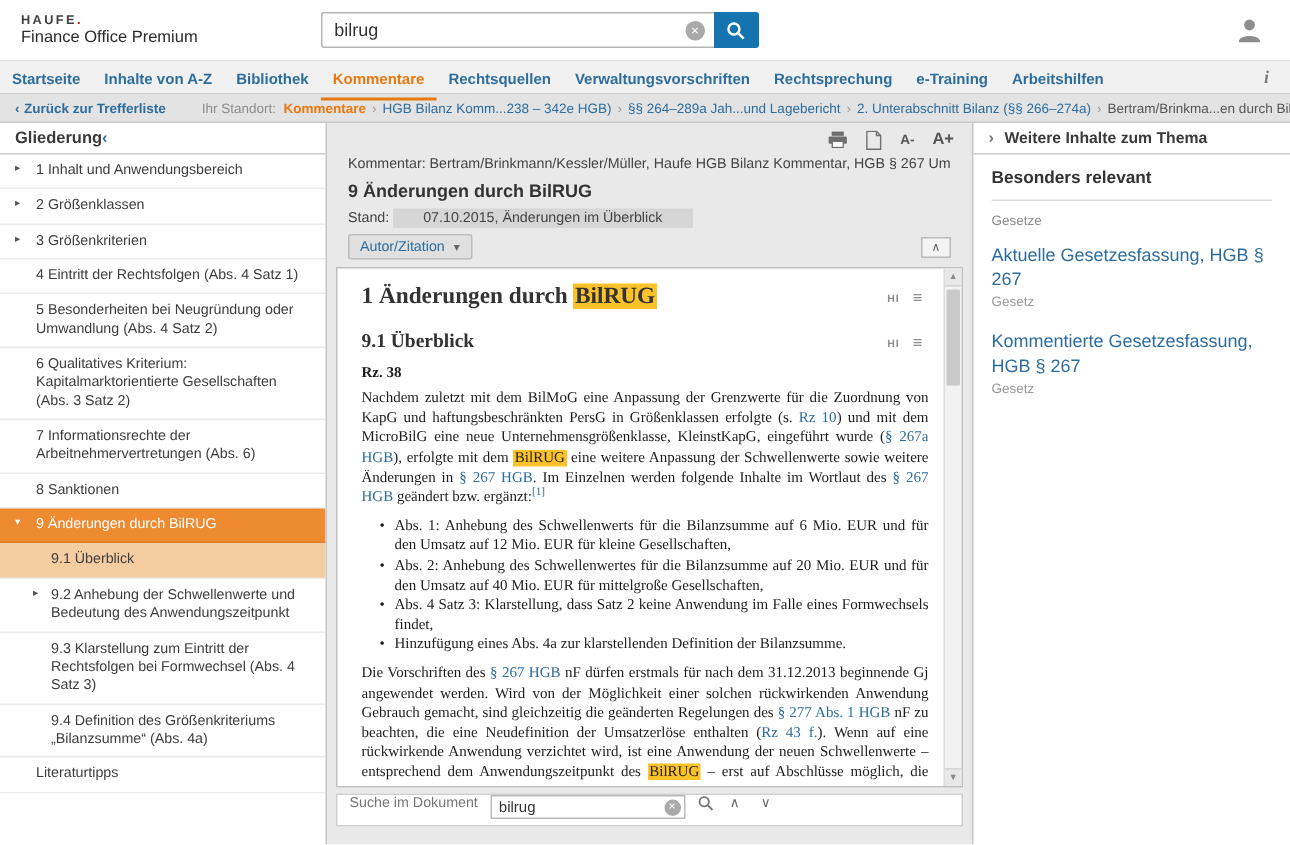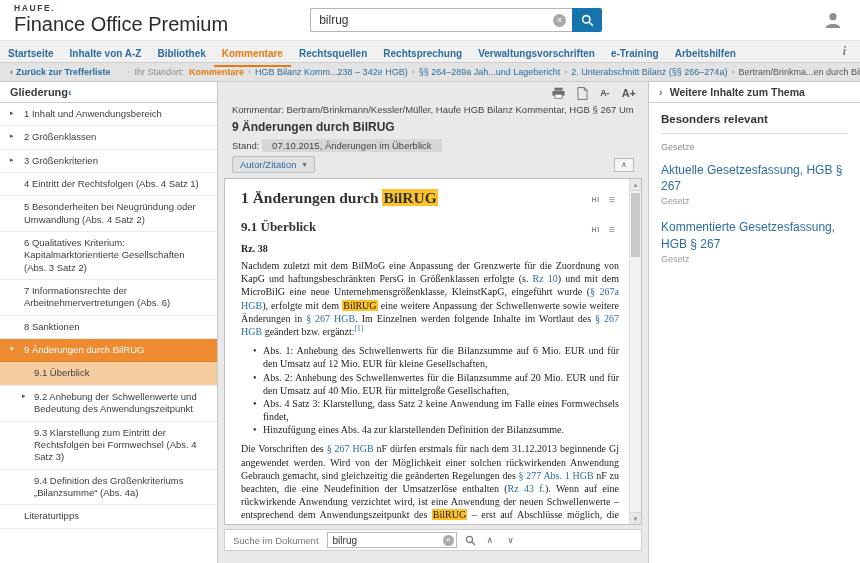--- a/index.html
+++ b/index.html
@@ -5,21 +5,21 @@
   html,body{margin:0;padding:0;}
   body{width:860px;height:563px;overflow:hidden;background:#fff;
        font-family:"Liberation Sans",sans-serif;-webkit-font-smoothing:antialiased;}
   *{box-sizing:border-box;}
 
   
   .topbar{height:40px;display:flex;align-items:center;padding:0 14px;background:#fff;}
   .brand{line-height:1.15;cursor:pointer;}
   .brand-top{font-size:8.5px;font-weight:bold;letter-spacing:1.6px;color:#3f3f3f;}
   .brand-top .dot{color:#e30613;}
-  .brand-main{font-size:20px;color:#2b2b2b;}
+  .brand-main{font-size:11px;color:#2b2b2b;}
   .searchbox{display:flex;align-items:center;margin-left:82px;}
   .search-field{position:relative;display:flex;align-items:center;}
   .search-input{width:262px;height:24px;border:1px solid #b5b5b5;border-right:none;
       border-radius:2px 0 0 2px;padding:0 24px 0 8px;font-size:12px;color:#333;
       font-family:inherit;outline:none;}
   .clear-btn{position:absolute;right:6px;width:13px;height:13px;border-radius:50%;
       background:#a9a9a9;color:#fff;font-size:9px;line-height:12px;text-align:center;
       border:none;padding:0;cursor:pointer;}
   .search-btn{width:30px;height:24px;background:#1573ad;border:none;border-radius:0 2px 2px 0;
       display:flex;align-items:center;justify-content:center;cursor:pointer;}
@@ -77,21 +77,21 @@
   .doc-toolbar{height:20px;display:flex;justify-content:flex-end;align-items:center;gap:12px;
       padding:2px 12px 0;}
   .tool-btn{color:#6f6f6f;cursor:pointer;display:flex;align-items:center;background:none;
       border:none;padding:0;}
   .tool-text{font-size:9px;font-weight:bold;color:#555;cursor:pointer;background:none;border:none;padding:0;}
   .tool-text.big{font-size:11px;}
   .doc-meta{padding:2px 14px 5px;}
   .meta-kommentar{font-size:9.5px;color:#444;white-space:nowrap;overflow:hidden;}
   .meta-title{font-size:12px;font-weight:bold;color:#333;margin-top:5px;}
   .meta-stand{font-size:9.5px;color:#444;margin-top:6px;}
-  .stand-hl{background:#d6d6d6;padding:1px 10px;}
+  .stand-hl{background:#d6d6d6;padding:1px 20px;}
   .meta-row{display:flex;justify-content:space-between;align-items:center;margin-top:5px;}
   .autor-btn{font-size:9.5px;color:#2d6d9e;background:#e0e0e0;border:1px solid #bdbdbd;
       border-radius:2px;padding:2px 7px;display:flex;gap:6px;align-items:center;cursor:pointer;
       font-family:inherit;}
   .autor-btn .dd{color:#666;font-size:8px;}
   .collapse-up{width:20px;height:14px;background:#f4f4f4;border:1px solid #bbb;color:#666;
       font-size:8px;line-height:11px;text-align:center;cursor:pointer;padding:0;}
 
   .doc-viewer{flex:1;margin:0 6px;background:#fff;border:1px solid #bfbfbf;position:relative;
       overflow:hidden;}
@@ -116,21 +116,21 @@
   .doc-scrollbar{position:absolute;top:0;right:0;bottom:0;width:12px;background:#f2f2f2;
       border-left:1px solid #ddd;}
   .sb-btn{position:absolute;left:0;right:0;height:12px;color:#888;font-size:6px;text-align:center;
       line-height:12px;cursor:pointer;background:#e8e8e8;border:none;padding:0;}
   .sb-up{top:0;border-bottom:1px solid #d5d5d5;}
   .sb-down{bottom:0;border-top:1px solid #d5d5d5;}
   .sb-thumb{position:absolute;left:1px;right:1px;top:14px;height:64px;background:#c9c9c9;
       border-radius:1px;cursor:grab;}
 
   .doc-search{height:22px;margin:4px 6px 12px;background:#fff;border:1px solid #cfcfcf;
-      display:flex;align-items:center;gap:8px;padding:0 8px;}
+      display:flex;align-items:flex-start;gap:8px;padding:0 8px;}
   .ds-label{font-size:9.5px;color:#777;}
   .ds-field{position:relative;display:flex;align-items:center;}
   .ds-input{width:130px;height:16px;border:1px solid #bbb;font-size:10px;padding:0 16px 0 5px;
       font-family:inherit;outline:none;color:#333;}
   .ds-clear{position:absolute;right:3px;width:11px;height:11px;border-radius:50%;background:#aaa;
       color:#fff;font-size:8px;line-height:10px;text-align:center;border:none;padding:0;cursor:pointer;}
   .ds-icon{color:#777;cursor:pointer;display:flex;background:none;border:none;padding:0;}
   .ds-nav{font-size:9px;color:#666;cursor:pointer;background:none;border:none;padding:0 3px;}
 
   
@@ -186,23 +186,23 @@
       <a class="nav-item" data-active="false">Startseite</a>
 
       <a class="nav-item" data-active="false">Inhalte von A-Z</a>
 
       <a class="nav-item" data-active="false">Bibliothek</a>
 
       <a class="nav-item" data-active="true">Kommentare</a>
 
       <a class="nav-item" data-active="false">Rechtsquellen</a>
 
+      <a class="nav-item" data-active="false">Verwaltungsvorschriften</a>
+
       <a class="nav-item" data-active="false">Rechtsprechung</a>
-
-      <a class="nav-item" data-active="false">Verwaltungsvorschriften</a>
 
       <a class="nav-item" data-active="false">e-Training</a>
 
       <a class="nav-item" data-active="false">Arbeitshilfen</a>
     </div>
   <button class="nav-info">i</button>
 </nav>
 
 <div class="breadcrumbbar">
   <a class="back-link">

